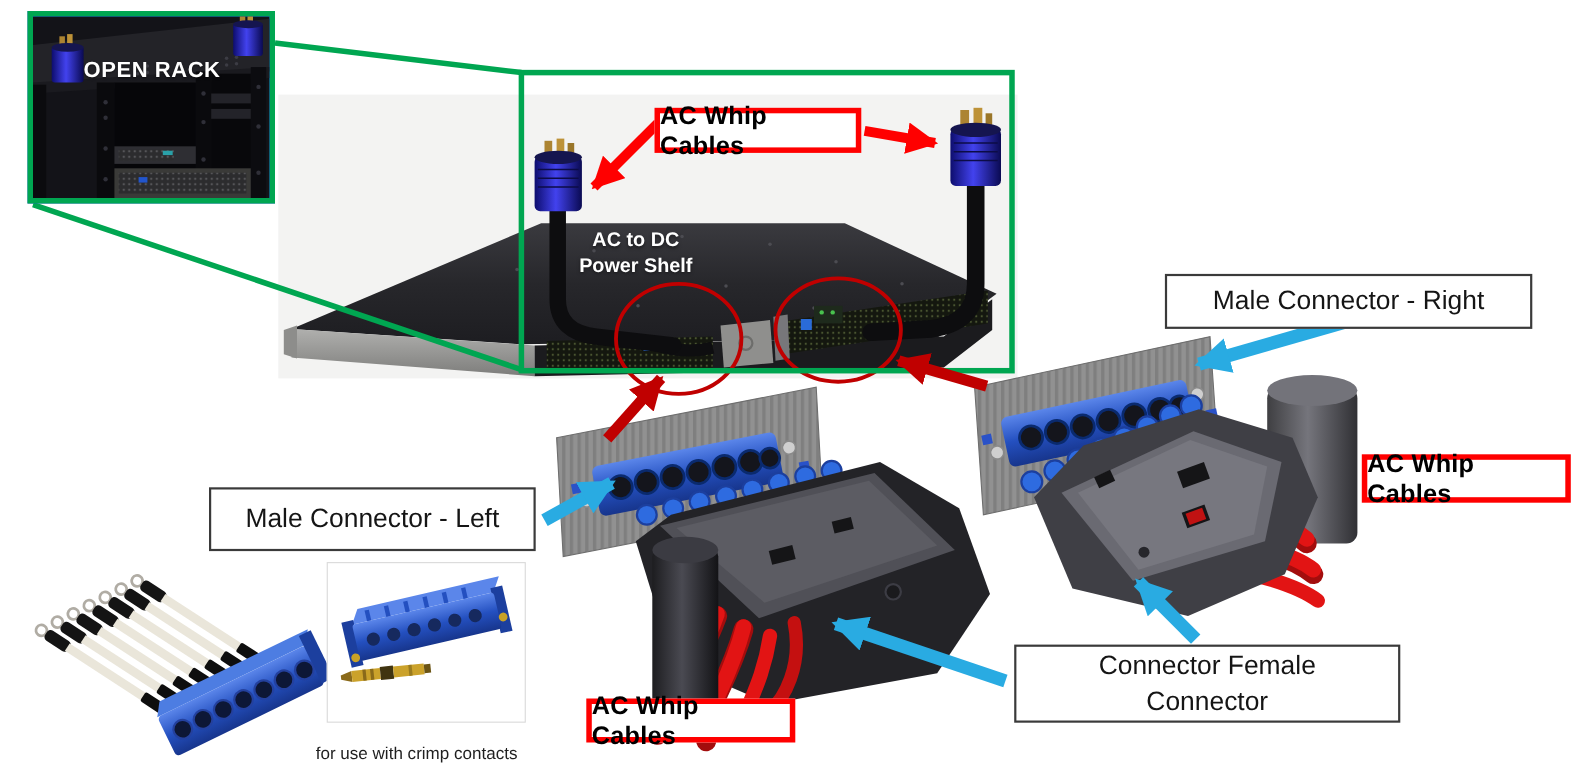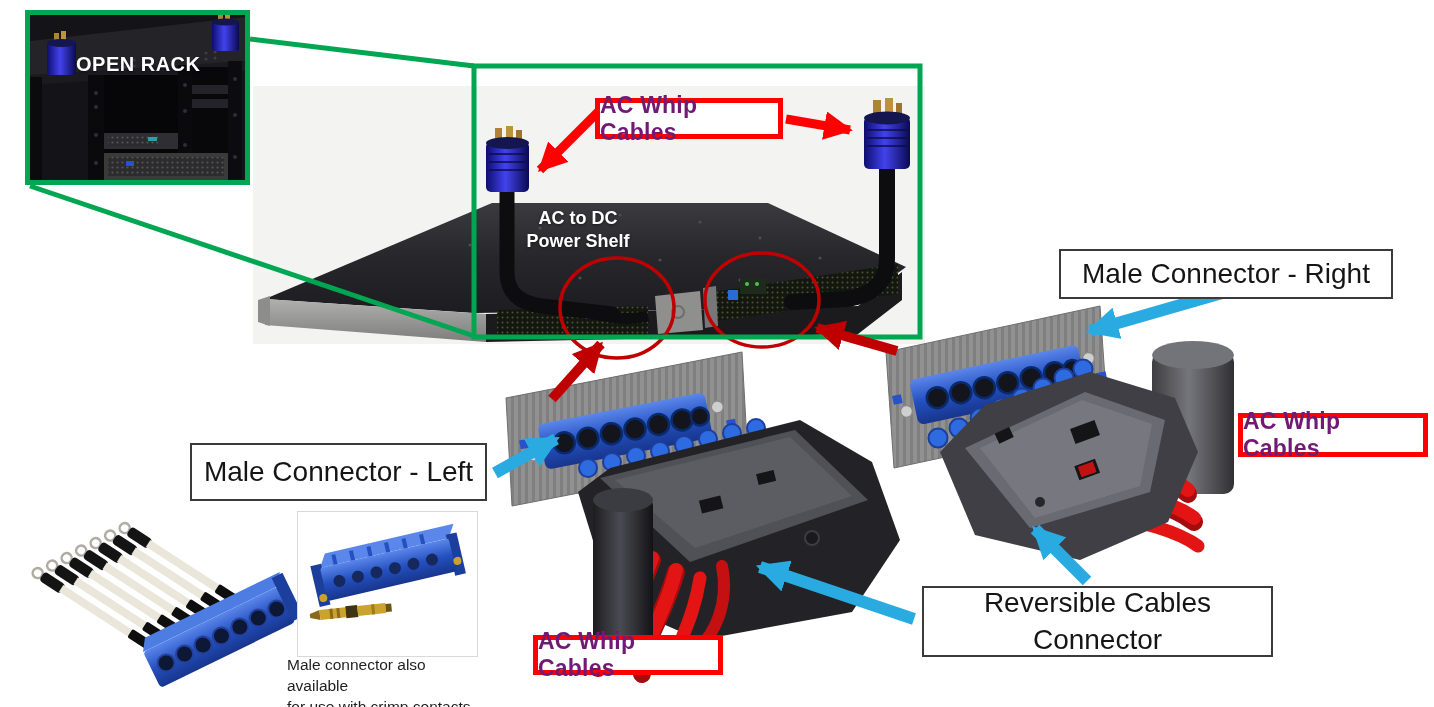--- a/index.html
+++ b/index.html
@@ -2,24 +2,24 @@
 <html><head>
 <meta charset="utf-8">
 <style>
   html,body{margin:0;padding:0;background:#fff;}
   #stage{position:relative;width:1434px;height:707px;background:#ffffff;overflow:hidden;
          font-family:"Liberation Sans",sans-serif;}
   #scene{position:absolute;left:0;top:0;width:1434px;height:707px;}
   .abs{position:absolute;box-sizing:border-box;}
   
   .redbox{border:5px solid #FF0000;background:#ffffff;display:flex;align-items:center;justify-content:center;
-          font-weight:700;font-size:23px;color:#701a75;letter-spacing:.2px;}
+          font-weight:700;font-size:23px;color:#000000;letter-spacing:.2px;}
   
   .blackbox{border:2px solid #3a3a3a;background:#ffffff;display:flex;flex-direction:column;
-            align-items:center;justify-content:center;font-size:28px;color:#151515;line-height:1.3;}
+            align-items:center;justify-content:center;font-size:24px;color:#151515;line-height:1.3;}
   .rack-frame{border:5px solid #00A651;background:#1d4ed8;}
   .rack-label{color:#ffffff;font-weight:700;font-size:20px;letter-spacing:.5px;white-space:nowrap;
               text-shadow:0 1px 2px rgba(0,0,0,.6);}
   .shelf-label{color:#ffffff;font-weight:700;font-size:18px;text-align:center;line-height:1.3;
                text-shadow:0 1px 3px rgba(0,0,0,.5);}
   .caption{font-size:15.5px;color:#1f1f1f;line-height:1.35;}
   .photo-frame{border:1px solid #d9d9d9;background:#ffffff;}
 </style>
 </head>
 <body>
@@ -398,21 +398,21 @@
     <span>Power Shelf</span>
   </div>
 
   <div class="abs blackbox" style="left:1059px;top:249px;width:334px;height:50px;">Male Connector - Right</div>
 
   <div class="abs redbox" style="left:1238px;top:413px;width:190px;height:44px;">AC Whip Cables</div>
 
   <div class="abs blackbox" style="left:190px;top:443px;width:297px;height:58px;">Male Connector - Left</div>
 
   <div class="abs blackbox" style="left:922px;top:586px;width:351px;height:71px;">
-    <span>Reversible Cables</span>
+    <span>Connector Female</span>
     <span>Connector</span>
   </div>
 
   <div class="abs redbox" style="left:533px;top:635px;width:190px;height:40px;">AC Whip Cables</div>
 
   <div class="abs photo-frame" style="left:297px;top:511px;width:181px;height:146px;">
     <svg viewBox="0 0 179 144" style="position:absolute;left:0;top:0;width:179px;height:144px;">
       <g transform="translate(22,56) rotate(-13)">
         <polygon points="0,0 132,0 140,-13 8,-13" fill="#5b86ea"></polygon>
         <rect x="-9" y="-4" width="11" height="42" fill="#1c3f9e"></rect>
@@ -444,17 +444,17 @@
         <rect x="27" y="-5" width="3" height="10" fill="#8a6a1a"></rect>
         <rect x="36" y="-6" width="12" height="12" fill="#403410"></rect>
         <rect x="48" y="-5" width="28" height="10" fill="#cba22b"></rect>
         <rect x="62" y="-5" width="3" height="10" fill="#9a7b1f"></rect>
         <rect x="76" y="-4" width="6" height="8" fill="#6b5414"></rect>
       </g>
     </svg>
   </div>
 
   <div class="abs caption" style="left:287px;top:655px;width:200px;">
-    <span>Male connector also available</span><br>
+    <br>
     <span>for use with crimp contacts</span>
   </div>
 
 </div>
 
 </body></html>

